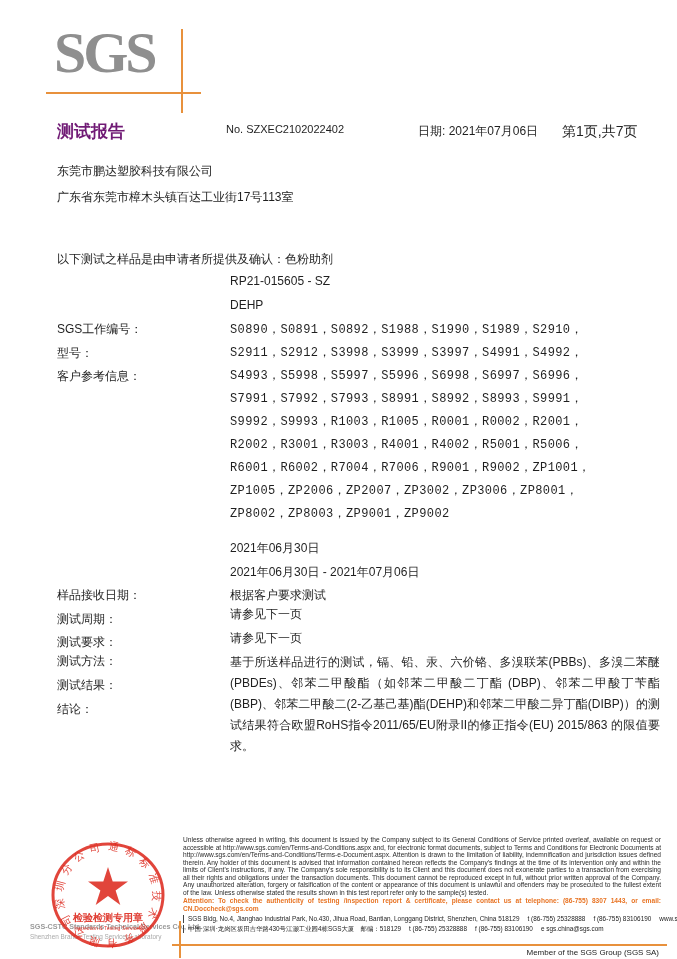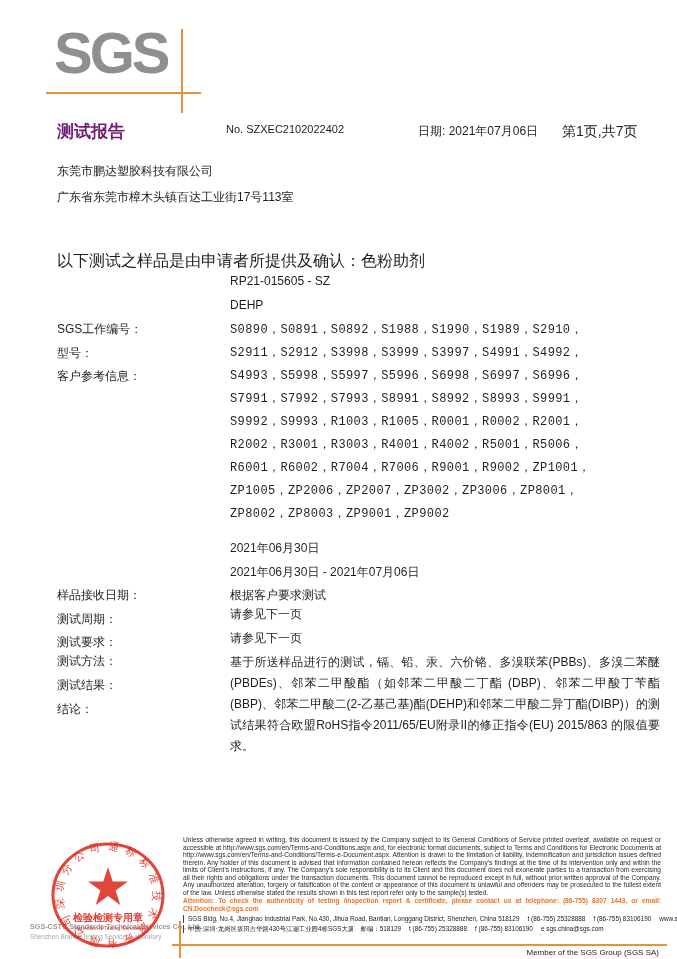--- a/index.html
+++ b/index.html
@@ -1,31 +1,31 @@
 <!DOCTYPE html>
 <html><head>
 <meta charset="utf-8">
 <style>
   html,body{margin:0;padding:0;}
   body{width:677px;height:959px;background:#fff;font-family:"Liberation Sans","DejaVu Sans",sans-serif;color:#1f1f1f;}
   .page{position:relative;width:677px;height:959px;background:#ffffff;overflow:hidden;}
   .abs{position:absolute;}
   
-  .logo{left:54px;top:24px;font-size:58px;font-weight:bold;color:#8f8f8f;letter-spacing:-3px;line-height:1;}
+  .logo{left:54px;top:24px;font-size:58px;font-weight:bold;color:#8f8f8f;letter-spacing:-3px;line-height:1;font-family:Liberation Serif, serif;}
   .mark{background:#e8913c;}
   .hline-top{left:46px;top:92px;width:155px;height:2px;}
   .vline-top{left:181px;top:29px;width:2px;height:84px;}
   .title{left:57px;top:120px;font-size:17px;font-weight:bold;color:#701a75;}
   .report-no{left:226px;top:123px;font-size:11px;}
   .date{left:418px;top:123px;font-size:12px;}
   .page-no{left:562px;top:123px;font-size:14px;}
   
   .appl-name{left:57px;top:163px;font-size:12px;}
   .appl-addr{left:57px;top:189px;font-size:12px;}
-  .stmt{left:57px;top:251px;font-size:16px;}
+  .stmt{left:57px;top:251px;font-size:12px;}
   
   .flabel{left:57px;font-size:12px;margin-top:47px;}
   .fvalue{left:230px;font-size:12px;}
   .ref-line{left:230px;font-size:12px;letter-spacing:0.4px;font-family:Liberation Mono, monospace;}
   .conclusion{left:230px;top:652px;width:430px;font-size:12px;line-height:21px;text-align:justify;}
   
   .fineprint{left:183px;top:836px;width:478px;font-size:6.6px;line-height:7.5px;color:#2b2b2b;text-align:justify;}
   .attention{color:#e87424;font-weight:bold;margin-top:1px;}
   .addr-row{border-left:1px solid #444;padding-left:4px;margin-top:2.5px;font-size:6.4px;line-height:8px;color:#222;white-space:nowrap;}
   .addr-row span{margin-right:8px;}

